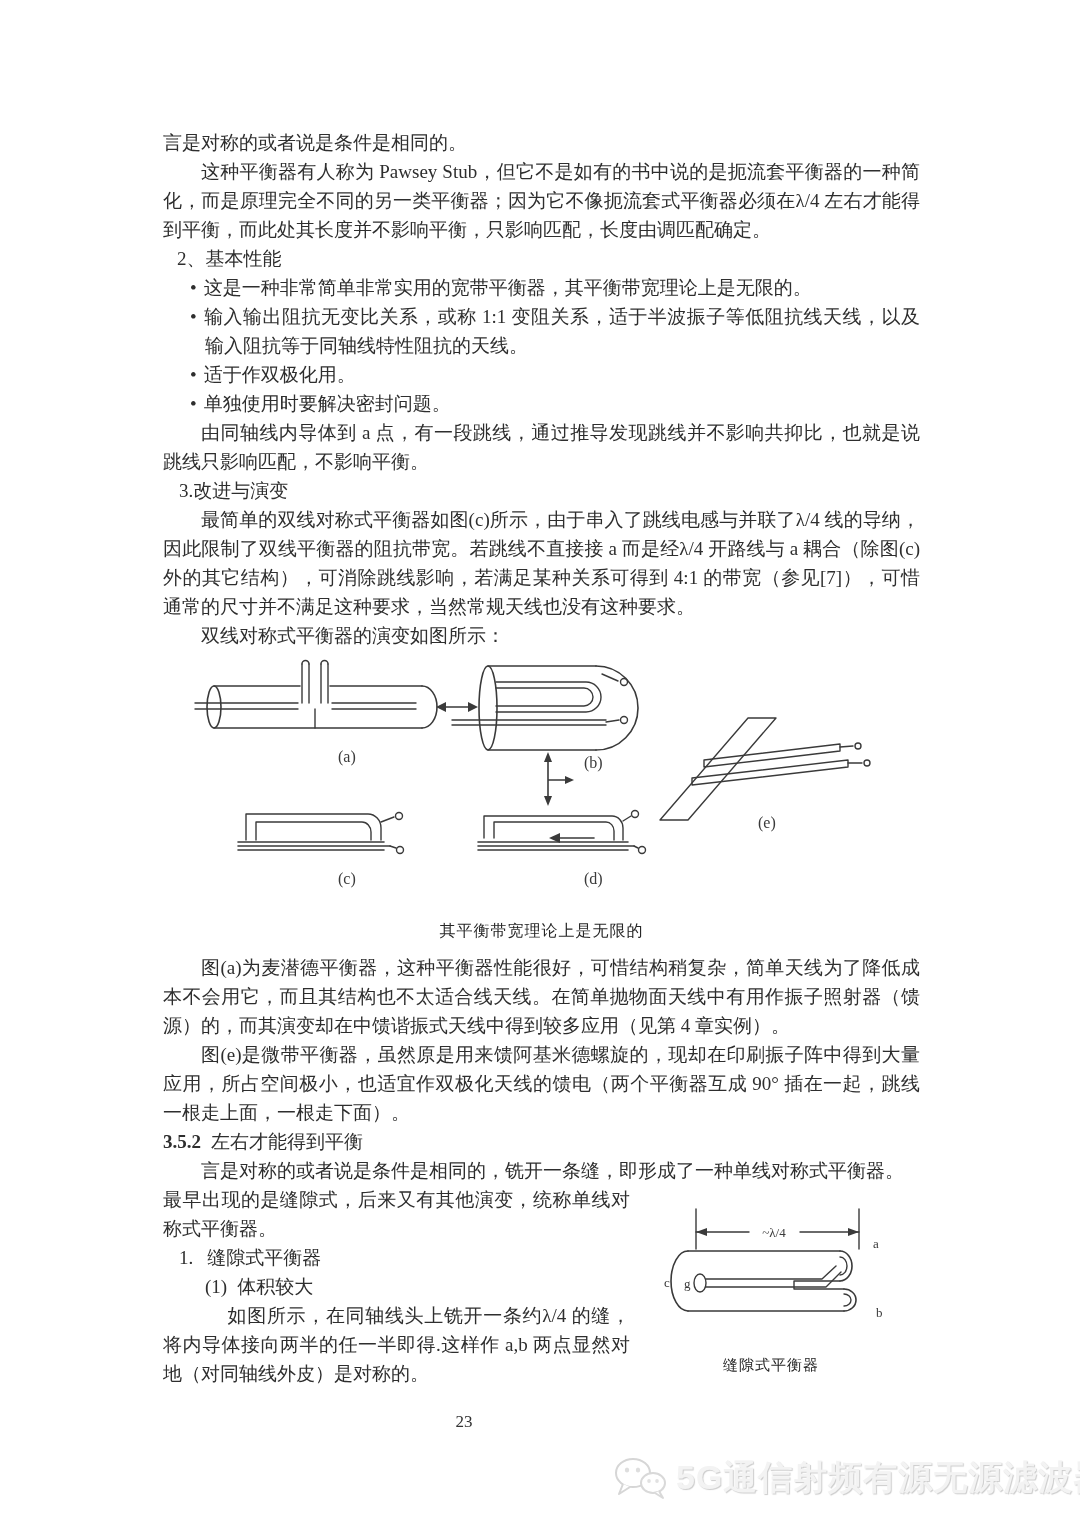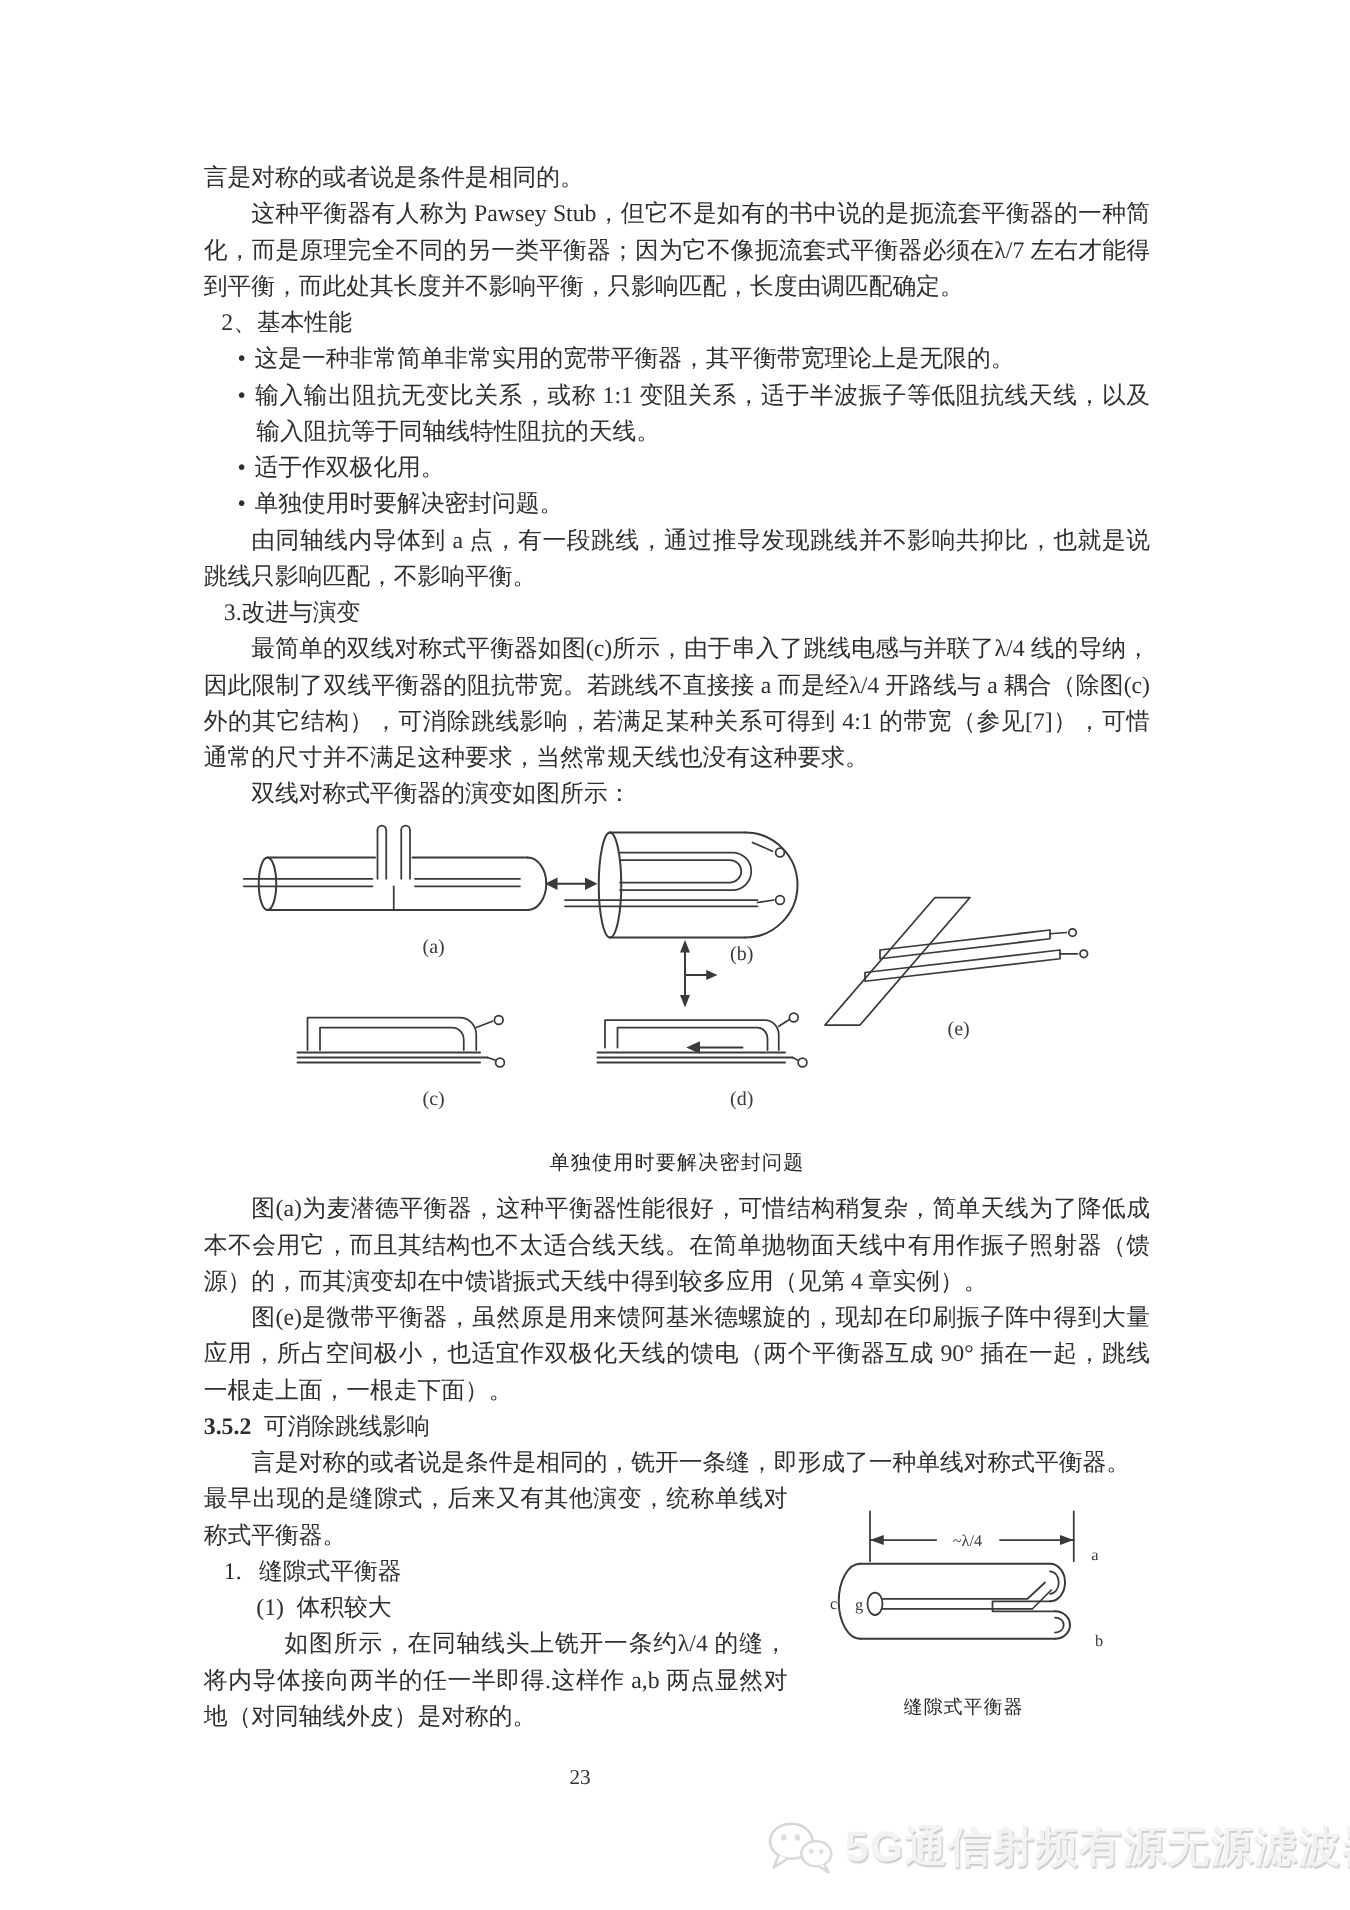--- a/index.html
+++ b/index.html
@@ -55,21 +55,21 @@
     white-space:nowrap;
   }
 </style>
 </head>
 <body>
 
 <div class="page">
   <div class="content">
 
     <p class="cont">言是对称的或者说是条件是相同的。</p>
-    <p class="ind">这种平衡器有人称为 Pawsey Stub，但它不是如有的书中说的是扼流套平衡器的一种简化，而是原理完全不同的另一类平衡器；因为它不像扼流套式平衡器必须在λ/7 左右才能得到平衡，而此处其长度并不影响平衡，只影响匹配，长度由调匹配确定。</p>
+    <p class="ind">这种平衡器有人称为 Pawsey Stub，但它不是如有的书中说的是扼流套平衡器的一种简化，而是原理完全不同的另一类平衡器；因为它不像扼流套式平衡器必须在λ/4 左右才能得到平衡，而此处其长度并不影响平衡，只影响匹配，长度由调匹配确定。</p>
 
     <div class="h2">2、基本性能</div>
 
     <div class="bullet"><span class="blt">•</span><span>这是一种非常简单非常实用的宽带平衡器，其平衡带宽理论上是无限的。</span></div>
     <div class="bullet"><span class="blt">•</span><span>输入输出阻抗无变比关系，或称 1:1 变阻关系，适于半波振子等低阻抗线天线，以及输入阻抗等于同轴线特性阻抗的天线。</span></div>
     <div class="bullet"><span class="blt">•</span><span>适于作双极化用。</span></div>
     <div class="bullet"><span class="blt">•</span><span>单独使用时要解决密封问题。</span></div>
 
     <p class="ind">由同轴线内导体到 a 点，有一段跳线，通过推导发现跳线并不影响共抑比，也就是说跳线只影响匹配，不影响平衡。</p>
 
@@ -146,28 +146,28 @@
           <path class="fig-stroke-thin" d="M648,91 L661,90 M656,107 L670,107"></path>
           <circle class="fig-stroke-thin" cx="666" cy="90" r="3"></circle>
           <circle class="fig-stroke-thin" cx="675" cy="107" r="3"></circle>
         </g>
         <text class="fig-label" x="146" y="106">(a)</text>
         <text class="fig-label" x="392" y="112">(b)</text>
         <text class="fig-label" x="146" y="228">(c)</text>
         <text class="fig-label" x="392" y="228">(d)</text>
         <text class="fig-label" x="566" y="172">(e)</text>
       </svg>
-      <figcaption>单独使用时要解决密封问题</figcaption>
+      <figcaption>其平衡带宽理论上是无限的</figcaption>
     </figure>
 
     <p class="ind">图(a)为麦潜德平衡器，这种平衡器性能很好，可惜结构稍复杂，简单天线为了降低成本不会用它，而且其结构也不太适合线天线。在简单抛物面天线中有用作振子照射器（馈源）的，而其演变却在中馈谐振式天线中得到较多应用（见第 4 章实例）。</p>
     <p class="ind">图(e)是微带平衡器，虽然原是用来馈阿基米德螺旋的，现却在印刷振子阵中得到大量应用，所占空间极小，也适宜作双极化天线的馈电（两个平衡器互成 90° 插在一起，跳线一根走上面，一根走下面）。</p>
 
     <div class="h352">
-      <span class="num">3.5.2</span><span>可消除跳线影响</span>
+      <span class="num">3.5.2</span><span>左右才能得到平衡</span>
     </div>
 
     <p class="ind">言是对称的或者说是条件是相同的，铣开一条缝，即形成了一种单线对称式平衡器。</p>
 
     <div class="floatfig">
       <svg width="250" height="150" viewBox="0 0 250 150">
 
         <g>
           <path class="fig-stroke-thin" d="M50,22 V62 M213,22 V62"></path>
           <path class="fig-stroke-thin" d="M50,45 H103 M154,45 H213"></path>

